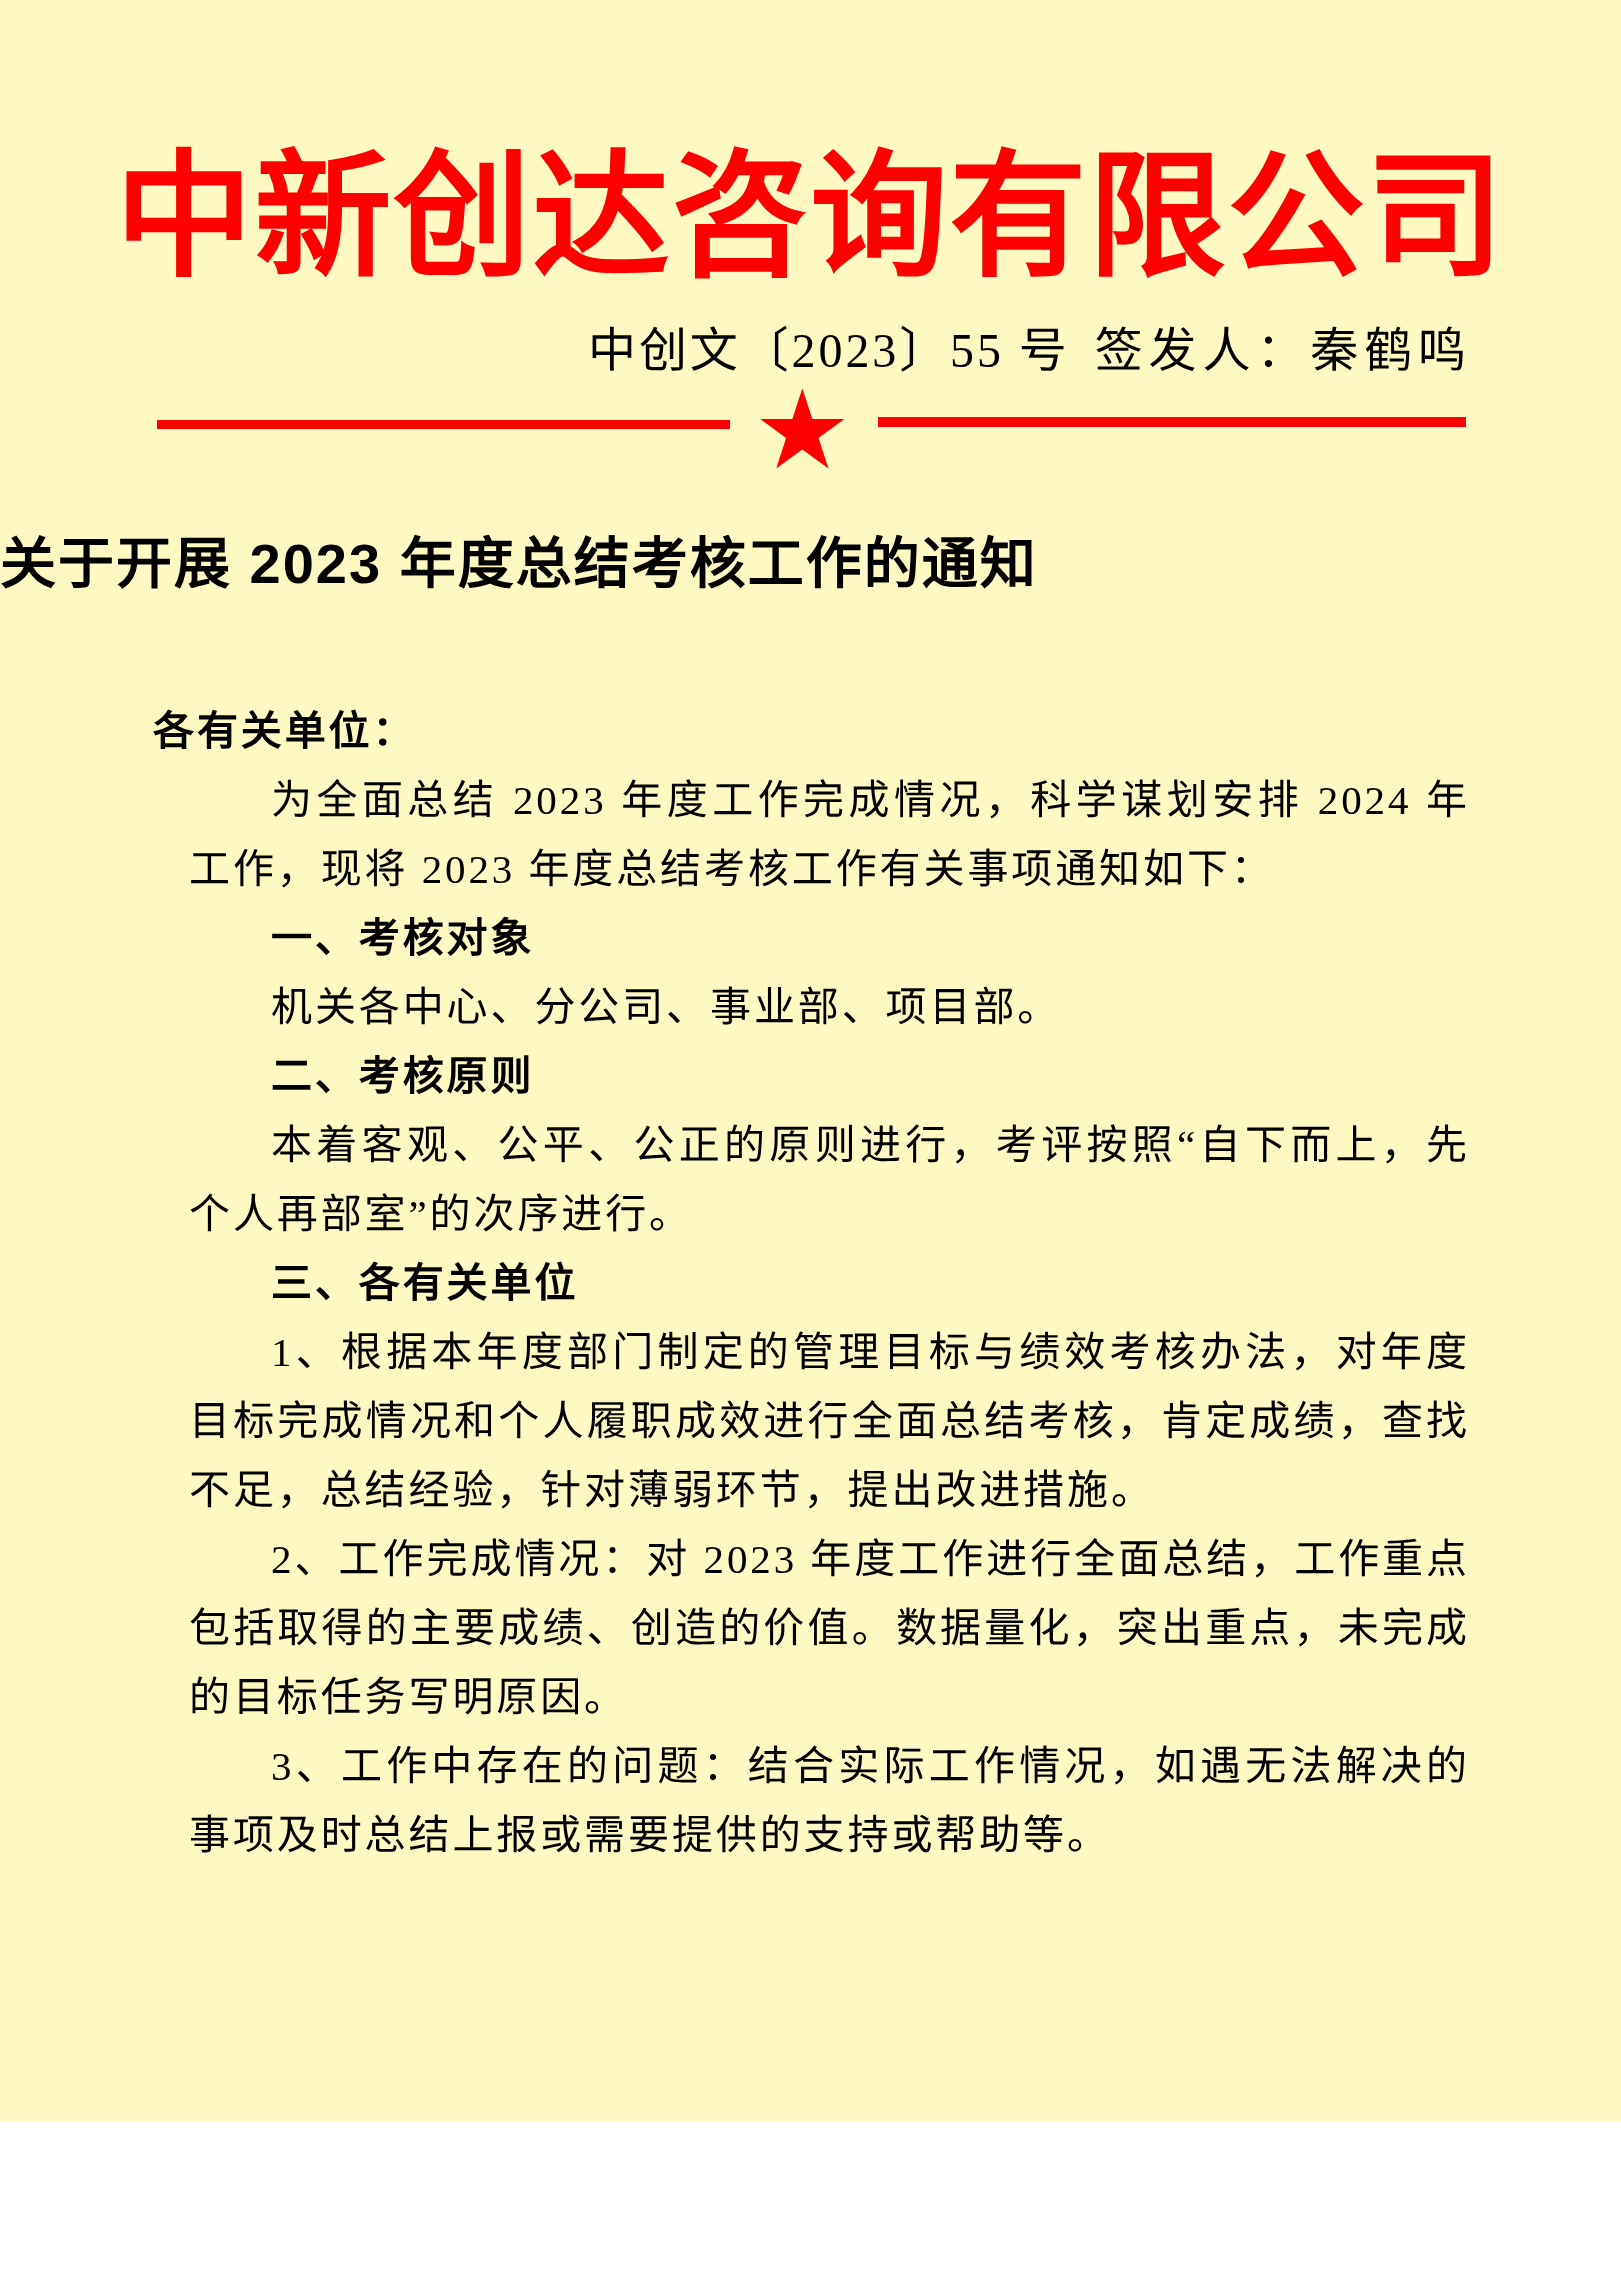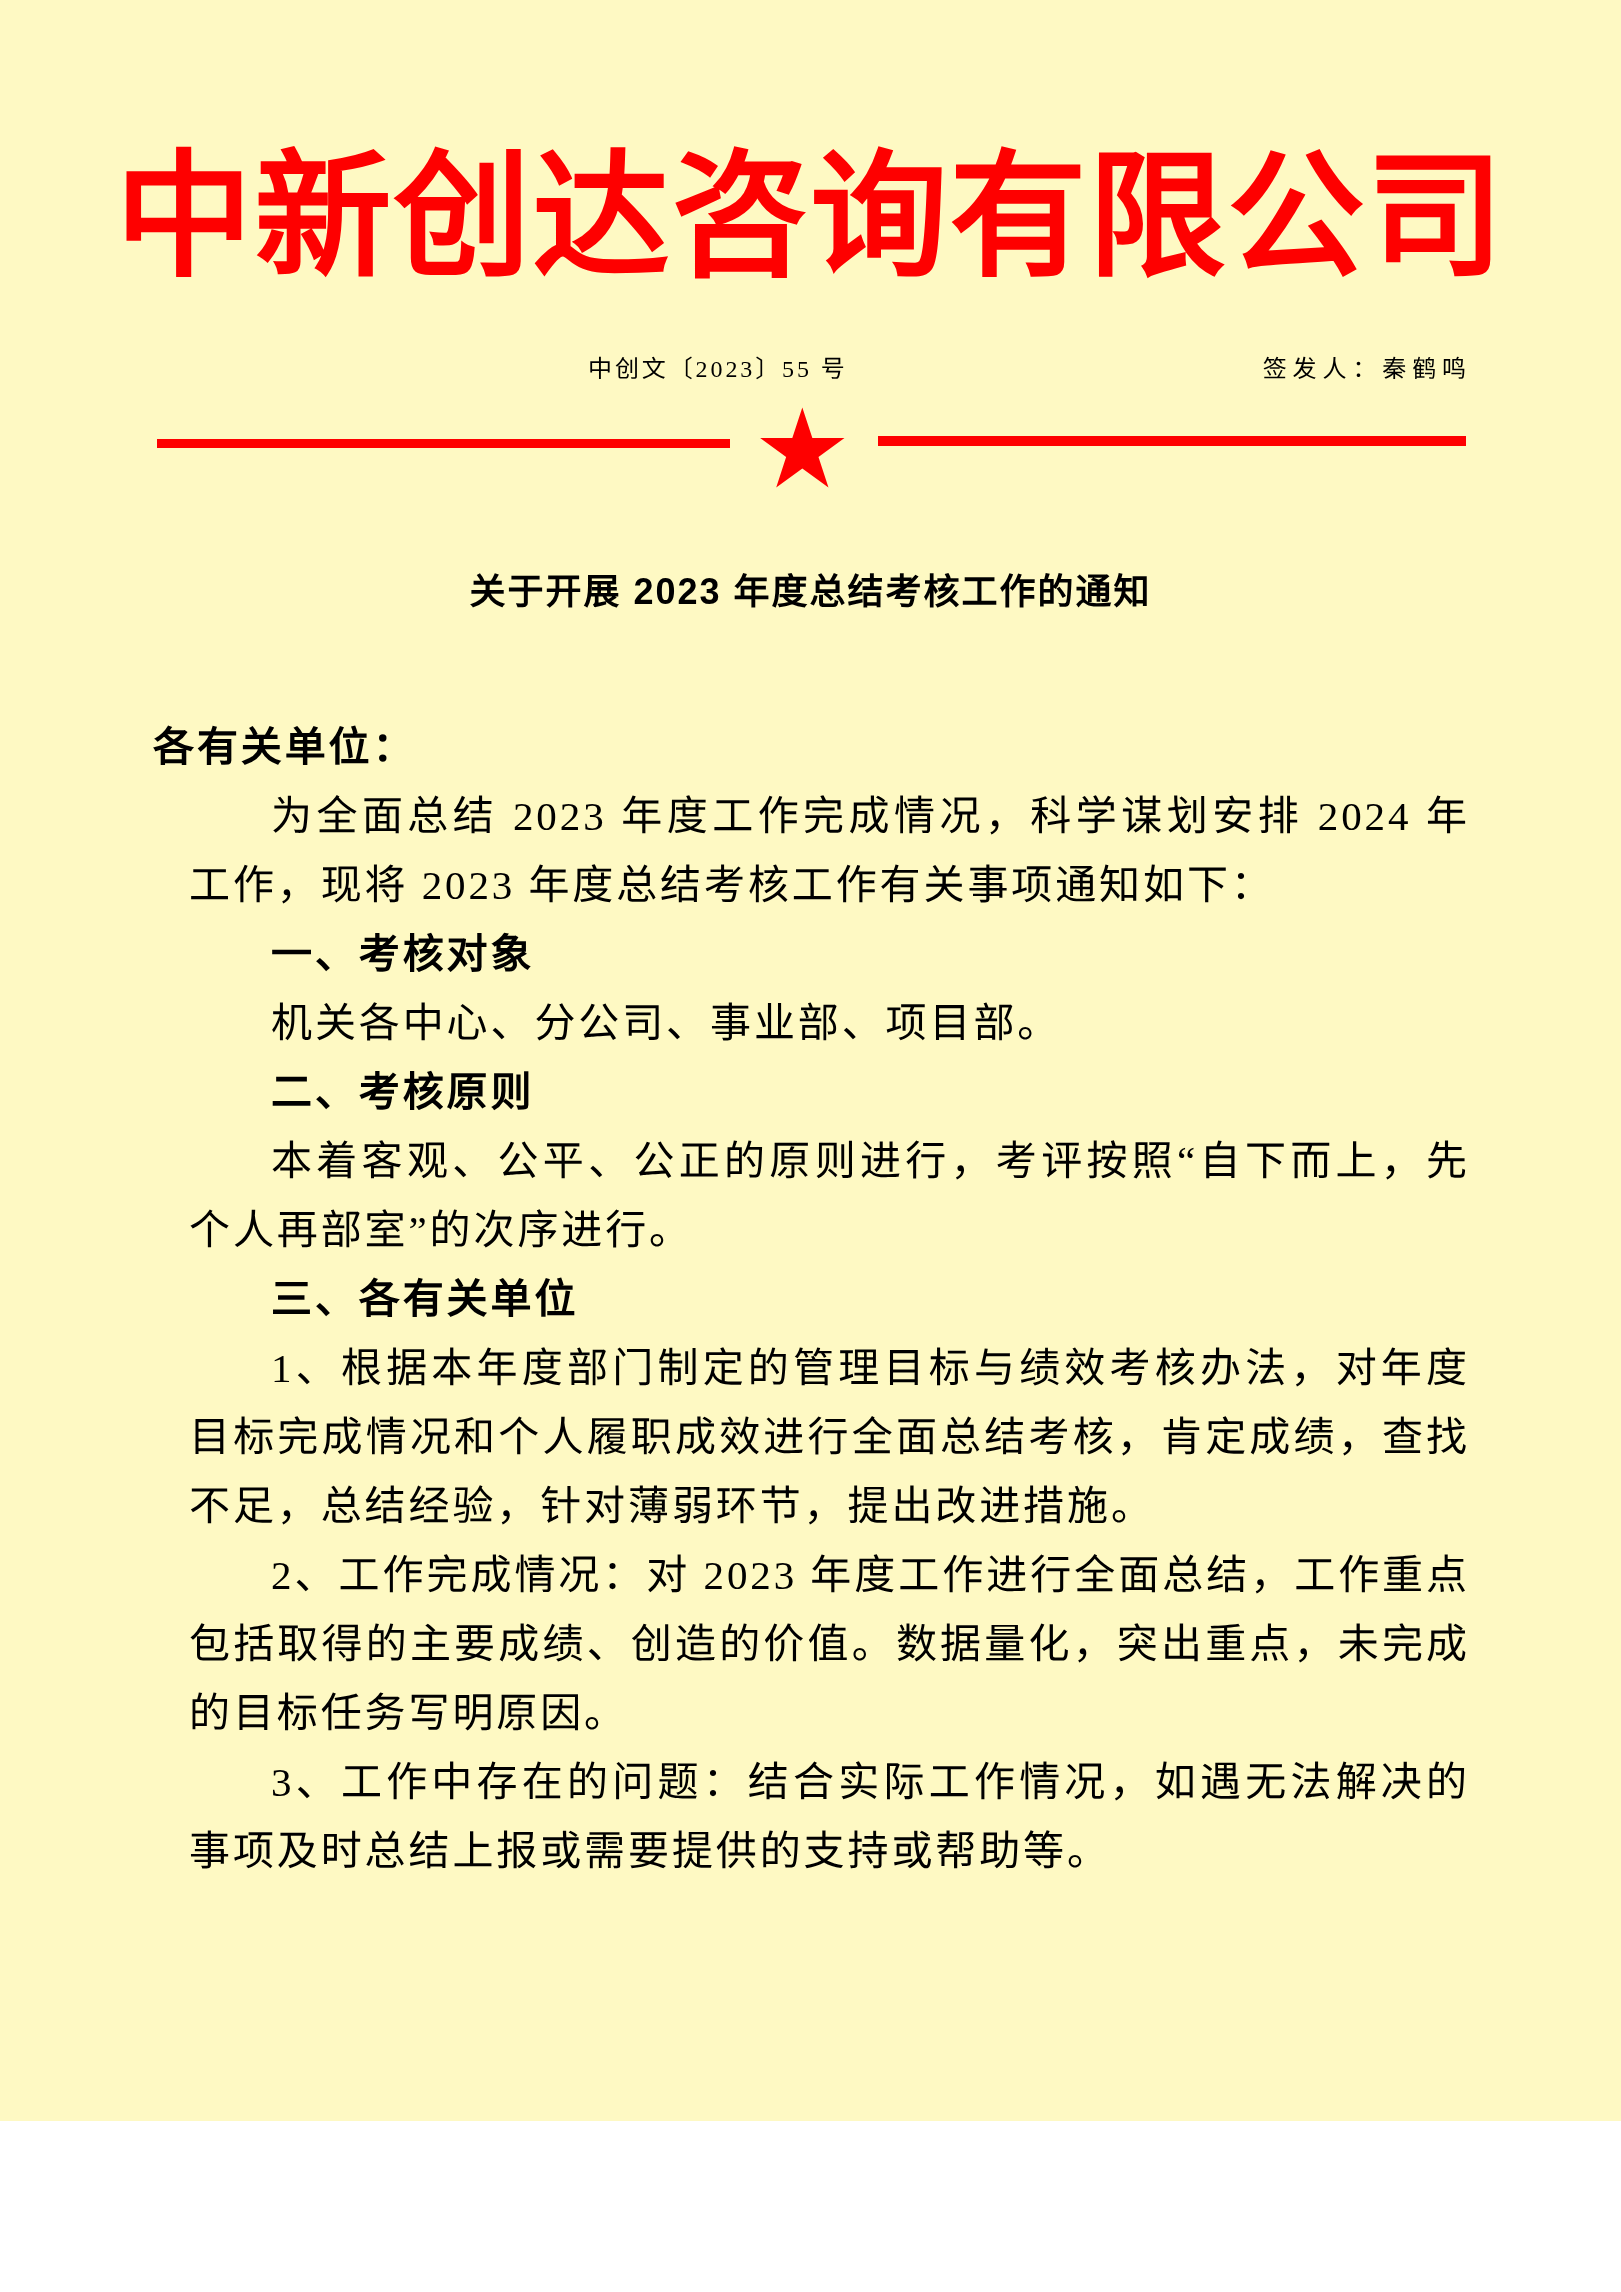--- a/index.html
+++ b/index.html
@@ -21,48 +21,48 @@
     font-family: "Liberation Serif", "DejaVu Serif", serif;
     font-weight: bold;
     font-size: 137px;
     line-height: 1.08;
     letter-spacing: 2px;
     color: var(--accent);
     white-space: nowrap;
   }
   .doc-row {
     position: relative;
-    margin-top: 52px;
+    margin-top: 33px;
     height: 49px;
     font-family: "Liberation Serif", "DejaVu Serif", serif;
-    font-size: 24px;
+    font-size: 48px;
     line-height: 49px;
   }
   .doc-number { position: absolute; left: 588px; letter-spacing: 2.9px; }
   .issuer     { position: absolute; right: 149px; letter-spacing: 5.9px; }
   
   .rule { position: relative; margin: 15.7px 155px 0 157px; height: 92px; }
   .rule-left  { position: absolute; left: 0;  top: 29px; width: 573px; height: 9.8px; background: var(--accent); }
   .rule-right { position: absolute; right: 0; top: 26.5px; width: 588px; height: 9.8px; background: var(--accent); }
   .star {
     position: absolute;
     left: 596px;
     top: -15.7px;
     font-size: 110px;
     line-height: 1;
     color: var(--accent);
     font-family: "DejaVu Sans", sans-serif;
   }
   
   .title {
-    margin-top: 68px;
-    text-align: center;
+    margin-top: 47px;
+    text-align: left;
     font-family: "Liberation Sans", "DejaVu Sans", sans-serif;
     font-weight: 700;
-    font-size: 36px;
+    font-size: 56px;
     line-height: 1.2;
     letter-spacing: 2px;
   }
   
   .body {
     margin: 100px 151px 0 153px;
     font-family: "Liberation Serif", "DejaVu Serif", serif;
     font-size: 41px;
     line-height: 69px;
     letter-spacing: 2.9px;

